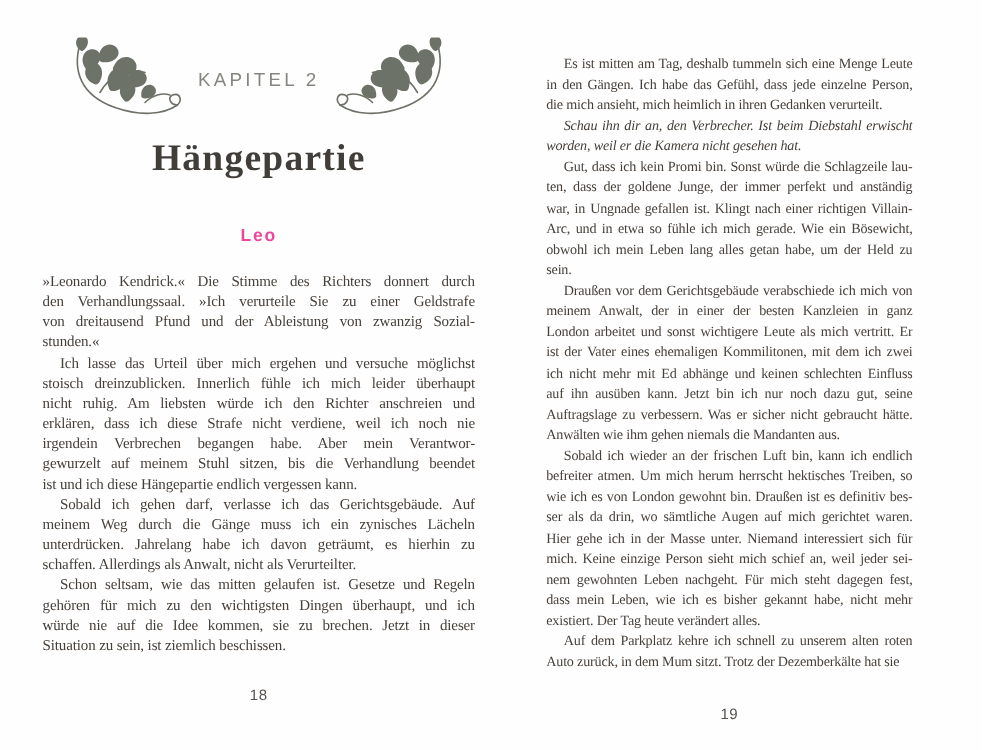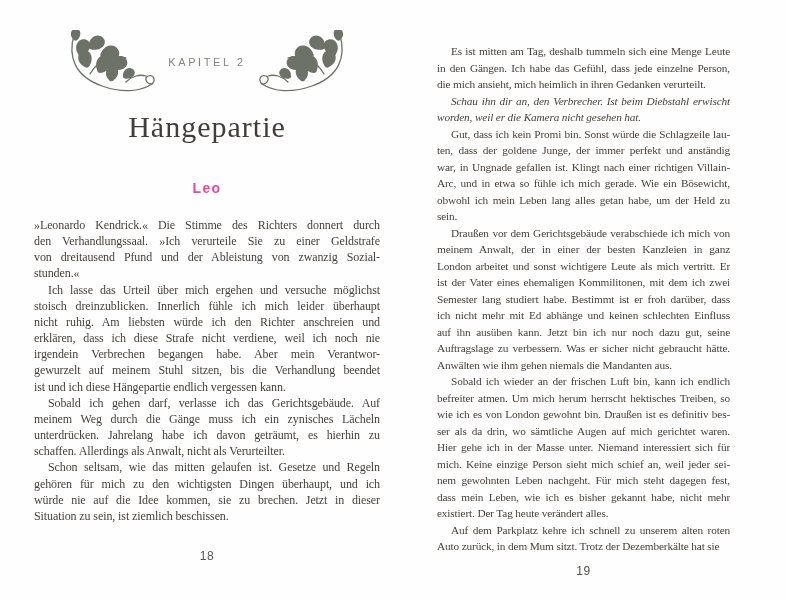--- a/index.html
+++ b/index.html
@@ -10,25 +10,25 @@
   
   .page-left{position:absolute;left:34px;top:0;width:346px;height:600px;}
   .chapter-header{
     position:absolute;top:30px;left:0;width:100%;
     display:flex;justify-content:center;align-items:flex-start;gap:10px;
   }
   .ornament{width:94px;height:70px;flex:0 0 auto;}
   .ornament.right svg{transform:scaleX(-1);}
   .kapitel-label{
     margin-top:26px;font-family:"Liberation Sans",sans-serif;
-    font-size:11px;letter-spacing:2.6px;color:#85867f;white-space:nowrap;
+    font-size:15px;letter-spacing:2.6px;color:#85867f;white-space:nowrap;
   }
   .chapter-title{
     position:absolute;top:110px;left:0;width:100%;margin:0;
-    text-align:center;font-family:"Liberation Serif",serif;font-weight:400;
+    text-align:center;font-family:"Liberation Serif",serif;font-weight:700;
     font-size:30px;letter-spacing:1px;color:#413e3a;
   }
   .chapter-subtitle{
     position:absolute;top:180px;left:0;width:100%;margin:0;
     text-align:center;font-family:"Liberation Sans",sans-serif;font-weight:600;
     font-size:14px;letter-spacing:1.4px;color:#ec4899;
   }
   
   .body-text{position:absolute;left:0;color:#453f39;}
   .body-left{top:217px;width:346px;font-size:12px;line-height:16.15px;letter-spacing:-0.1px;}
@@ -157,21 +157,20 @@
           <div class="line">war, in Ungnade gefallen ist. Klingt nach einer richtigen Villain-</div>
           <div class="line">Arc, und in etwa so fühle ich mich gerade. Wie ein Bösewicht,</div>
           <div class="line">obwohl ich mein Leben lang alles getan habe, um der Held zu</div>
           <div class="line last">sein.</div>
         </div>
         <div class="para indent">
           <div class="line">Draußen vor dem Gerichtsgebäude verabschiede ich mich von</div>
           <div class="line">meinem Anwalt, der in einer der besten Kanzleien in ganz</div>
           <div class="line">London arbeitet und sonst wichtigere Leute als mich vertritt. Er</div>
           <div class="line">ist der Vater eines ehemaligen Kommilitonen, mit dem ich zwei</div>
-          <div class="line">Semester lang studiert habe. Bestimmt ist er froh darüber, dass</div>
           <div class="line">ich nicht mehr mit Ed abhänge und keinen schlechten Einfluss</div>
           <div class="line">auf ihn ausüben kann. Jetzt bin ich nur noch dazu gut, seine</div>
           <div class="line">Auftragslage zu verbessern. Was er sicher nicht gebraucht hätte.</div>
           <div class="line last">Anwälten wie ihm gehen niemals die Mandanten aus.</div>
         </div>
         <div class="para indent">
           <div class="line">Sobald ich wieder an der frischen Luft bin, kann ich endlich</div>
           <div class="line">befreiter atmen. Um mich herum herrscht hektisches Treiben, so</div>
           <div class="line">wie ich es von London gewohnt bin. Draußen ist es definitiv bes-</div>
           <div class="line">ser als da drin, wo sämtliche Augen auf mich gerichtet waren.</div>

